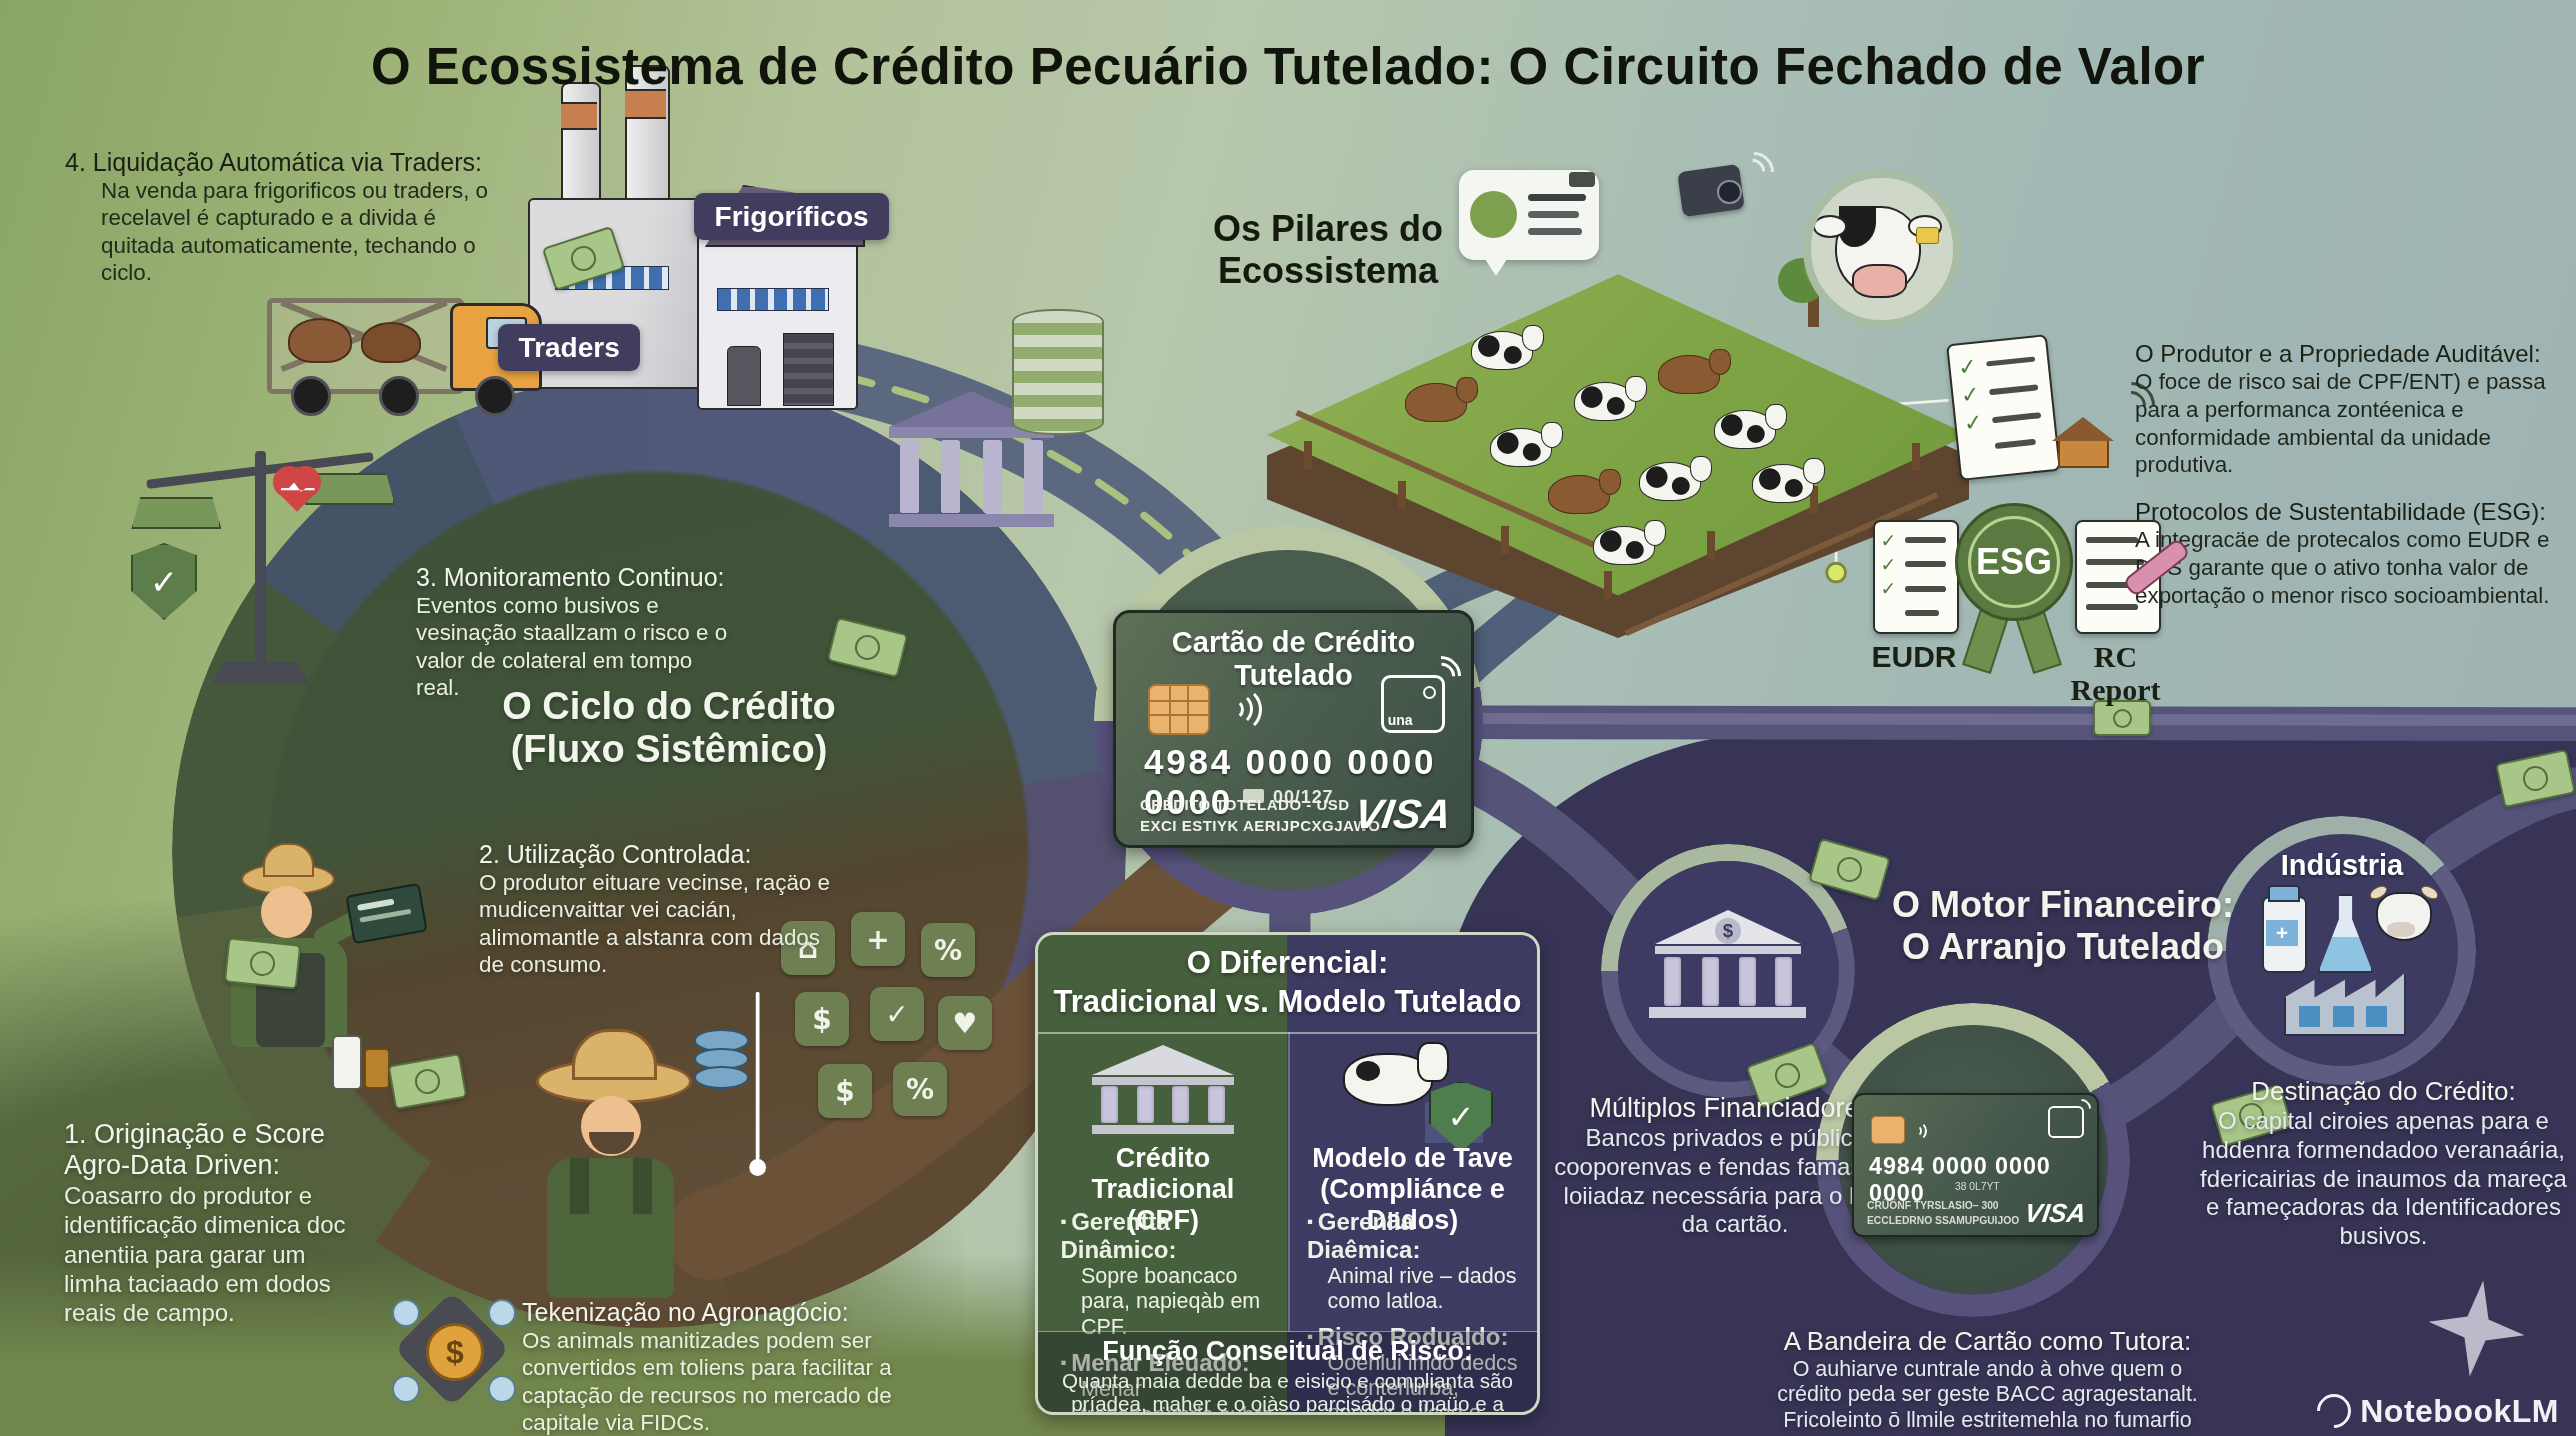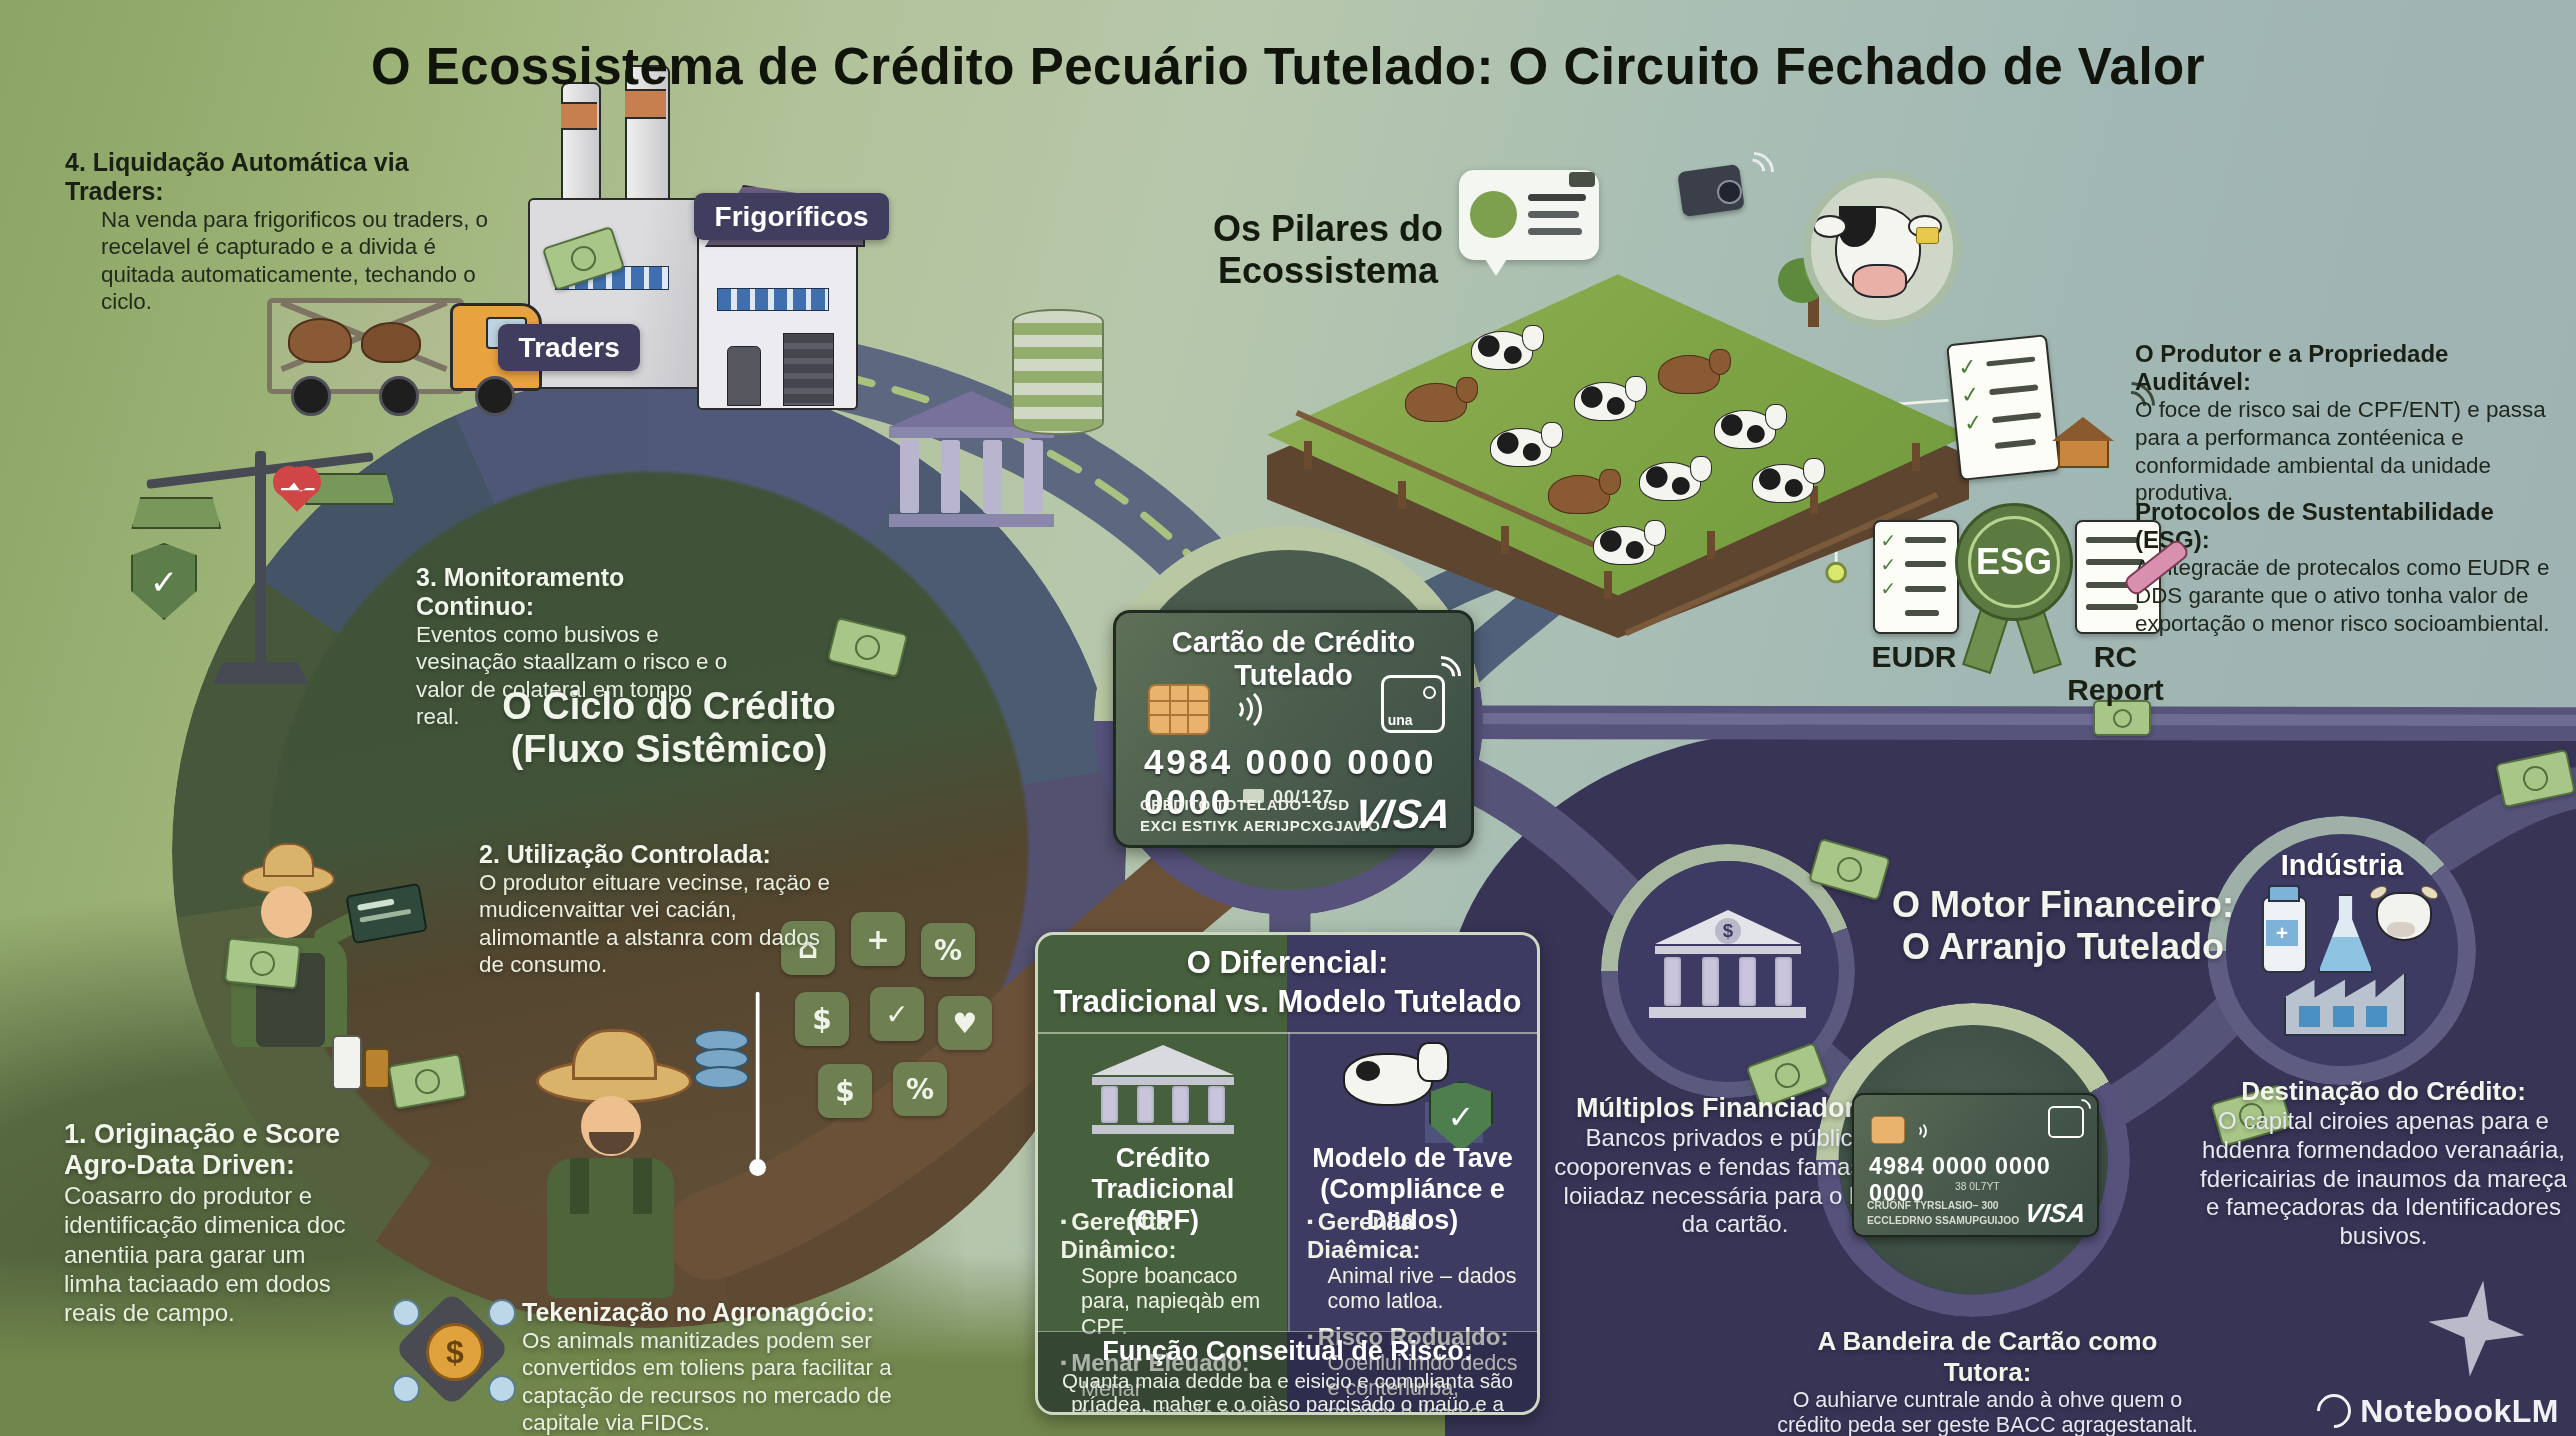--- a/index.html
+++ b/index.html
@@ -6,21 +6,21 @@
   #stage{position:relative;width:2576px;height:1437px;overflow:hidden;
          font-family:"Liberation Sans",sans-serif;}
   .abs{position:absolute;}
   .pre{white-space:pre-line;}
   
   .bg-base{inset:0;background:linear-gradient(105deg,#8aa565 0%,#9db377 14%,#b2c299 28%,#b7c7ab 42%,#aabfb4 58%,#a2b8b4 72%,#9db1b2 100%);}
   .bg-olive{left:-112px;top:898px;width:1076px;height:617px;background:radial-gradient(ellipse at 35% 65%,#4f5f3a 0%,#576940 40%,rgba(93,111,66,0) 72%);}
   .bg-olive2{left:0;top:1253px;width:1497px;height:183px;background:linear-gradient(180deg,rgba(113,134,76,0),#71864c 60%);}
   .bg-navy{left:1445px;top:730px;width:1131px;height:707px;background:#373456;border-top-left-radius:355px 281px;}
   
-  .tb .hd{font-weight:bold;}
+  .tb .hd{font-weight:normal;}
   .t-dark{color:#1a2014;}
   .t-light{color:#f2f5ec;text-shadow:0 1.9px 5.6px rgba(0,0,0,.35);}
   .badge{background:#403d5f;color:#fff;font-weight:bold;font-size:28px;padding:7.5px 20.6px;border-radius:9.4px;box-shadow:0 2.8px 7.5px rgba(0,0,0,.3);}
   .bill{width:69px;height:41px;background:#a8c687;border:2.8px solid #55703f;border-radius:5.6px;display:flex;align-items:center;justify-content:center;box-shadow:0 1.9px 4.7px rgba(0,0,0,.25);}
   .bill i{width:20.6px;height:20.6px;border:2.8px solid #55703f;border-radius:50%;}
   .glyph{font-family:"DejaVu Sans",sans-serif;}
   
   .ring{left:172px;top:374px;width:954px;height:954px;border-radius:50%;
     background:conic-gradient(from 0deg,#50597a 0 35deg,#4d5b72 35deg 80deg,#545070 80deg 120deg,#5e4a33 120deg 170deg,#604c34 170deg 215deg,#55603f 215deg 262deg,#47573b 262deg 305deg,#445466 305deg 336deg,#4e5876 336deg 360deg);
     -webkit-mask:radial-gradient(circle closest-side,transparent 0 79%,#000 80%);
@@ -388,21 +388,21 @@
       <span style="color:#fff;font-weight:bold;font-size:36px;">ESG</span>
     </div>
   </div>
   <div class="abs doc" style="left:2075px;top:520px;width:82px;height:110px;z-index:5;">
     <div class="ln" style="left:9.4px;top:15px;width:52px;"></div>
     <div class="ln" style="left:9.4px;top:37px;width:58px;"></div>
     <div class="ln" style="left:9.4px;top:60px;width:45px;"></div>
     <div class="ln" style="left:9.4px;top:82px;width:52px;"></div>
   </div>
   <div class="abs" style="left:2121px;top:557px;width:67px;height:17px;background:#d98fae;border:2.8px solid #7a3a56;border-radius:8.4px;transform:rotate(-38deg);z-index:6;"></div>
-  <div class="abs t-dark pre" style="left:2054px;top:640px;width:123px;text-align:center;font-size:30px;font-weight:bold;line-height:1.1;z-index:6;">RC
+  <div class="abs t-dark pre" style="left:2054px;top:640px;width:123px;text-align:center;font-size:30px;font-weight:bold;line-height:1.1;z-index:6;font-family:Liberation Serif, serif;">RC
 Report</div>
 
   <div class="abs cring" style="left:1094px;top:526px;width:389px;height:389px;z-index:4;
        background:conic-gradient(from 270deg,#b9c7a3 0 170deg,#56527c 170deg 360deg);
        -webkit-mask:radial-gradient(circle closest-side,transparent 0 86%,#000 87%);
        mask:radial-gradient(circle closest-side,transparent 0 86%,#000 87%);"></div>
   <div class="abs" style="left:1119px;top:550px;width:340px;height:340px;border-radius:50%;background:radial-gradient(circle at 45% 40%,#55685а,#4a5c4e 60%,#3e4f44);background-color:#4a5c4e;z-index:4;"></div>
 
   <div class="abs" style="left:1113px;top:610px;width:355px;height:232px;border-radius:17px;z-index:5;
        background:linear-gradient(125deg,#5f7057 0%,#4c5f4e 45%,#3b4d44 100%);border:3.7px solid #1f2b22;box-shadow:0 5.6px 15px rgba(0,0,0,.4);">

